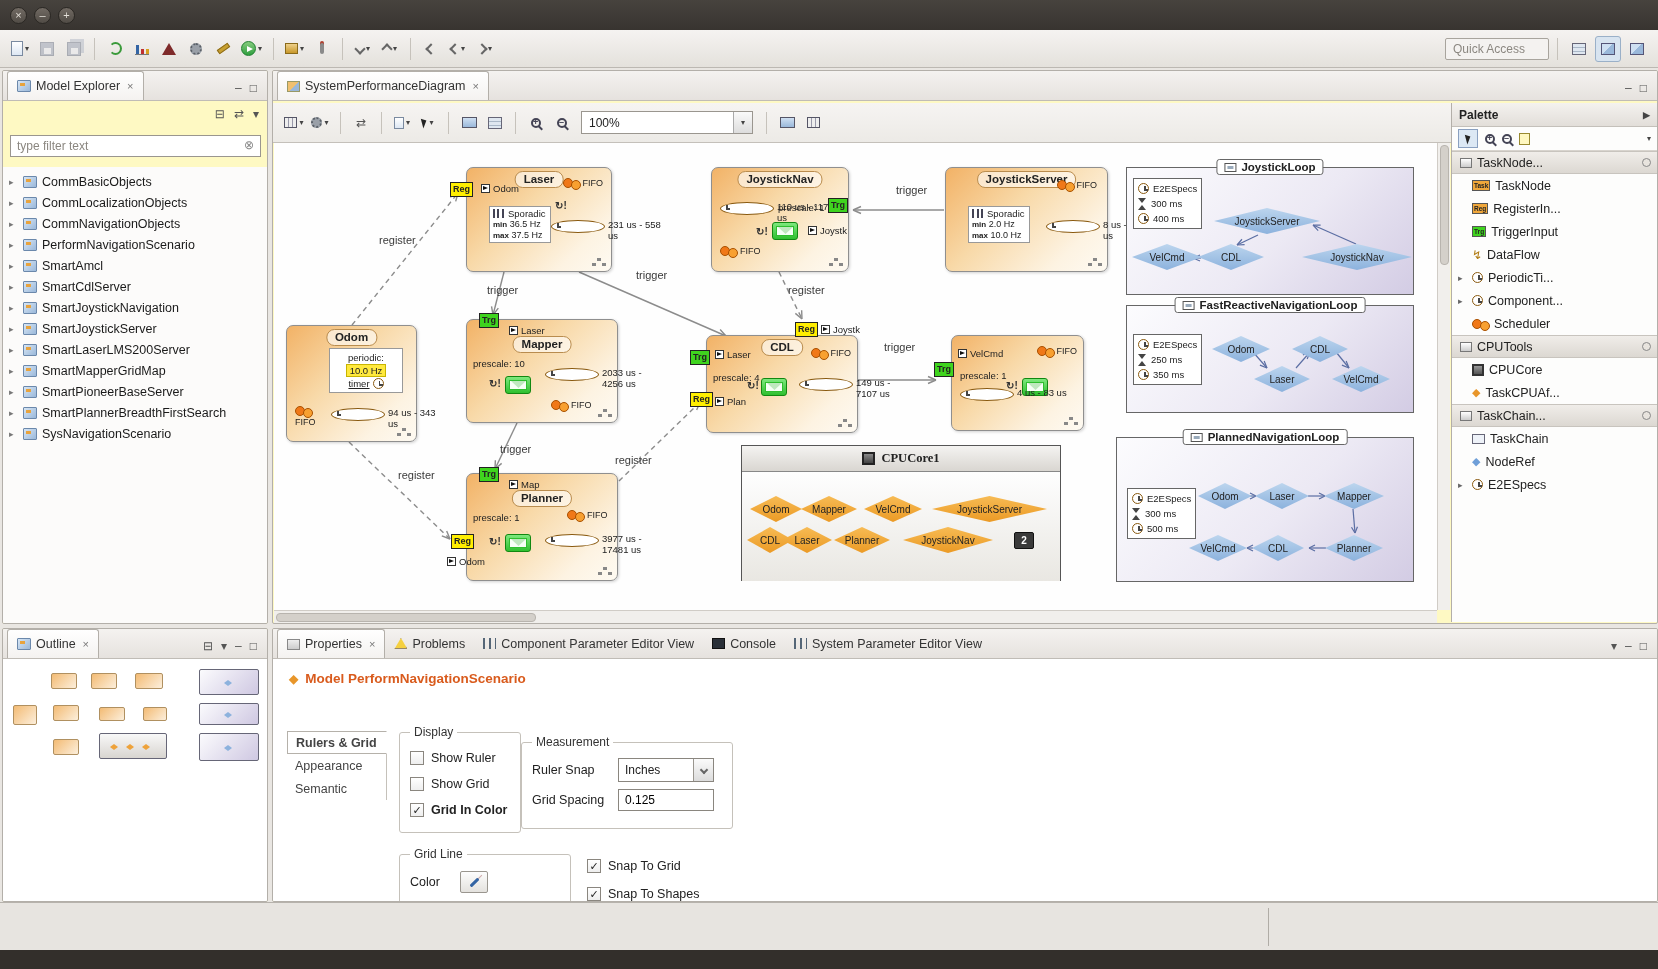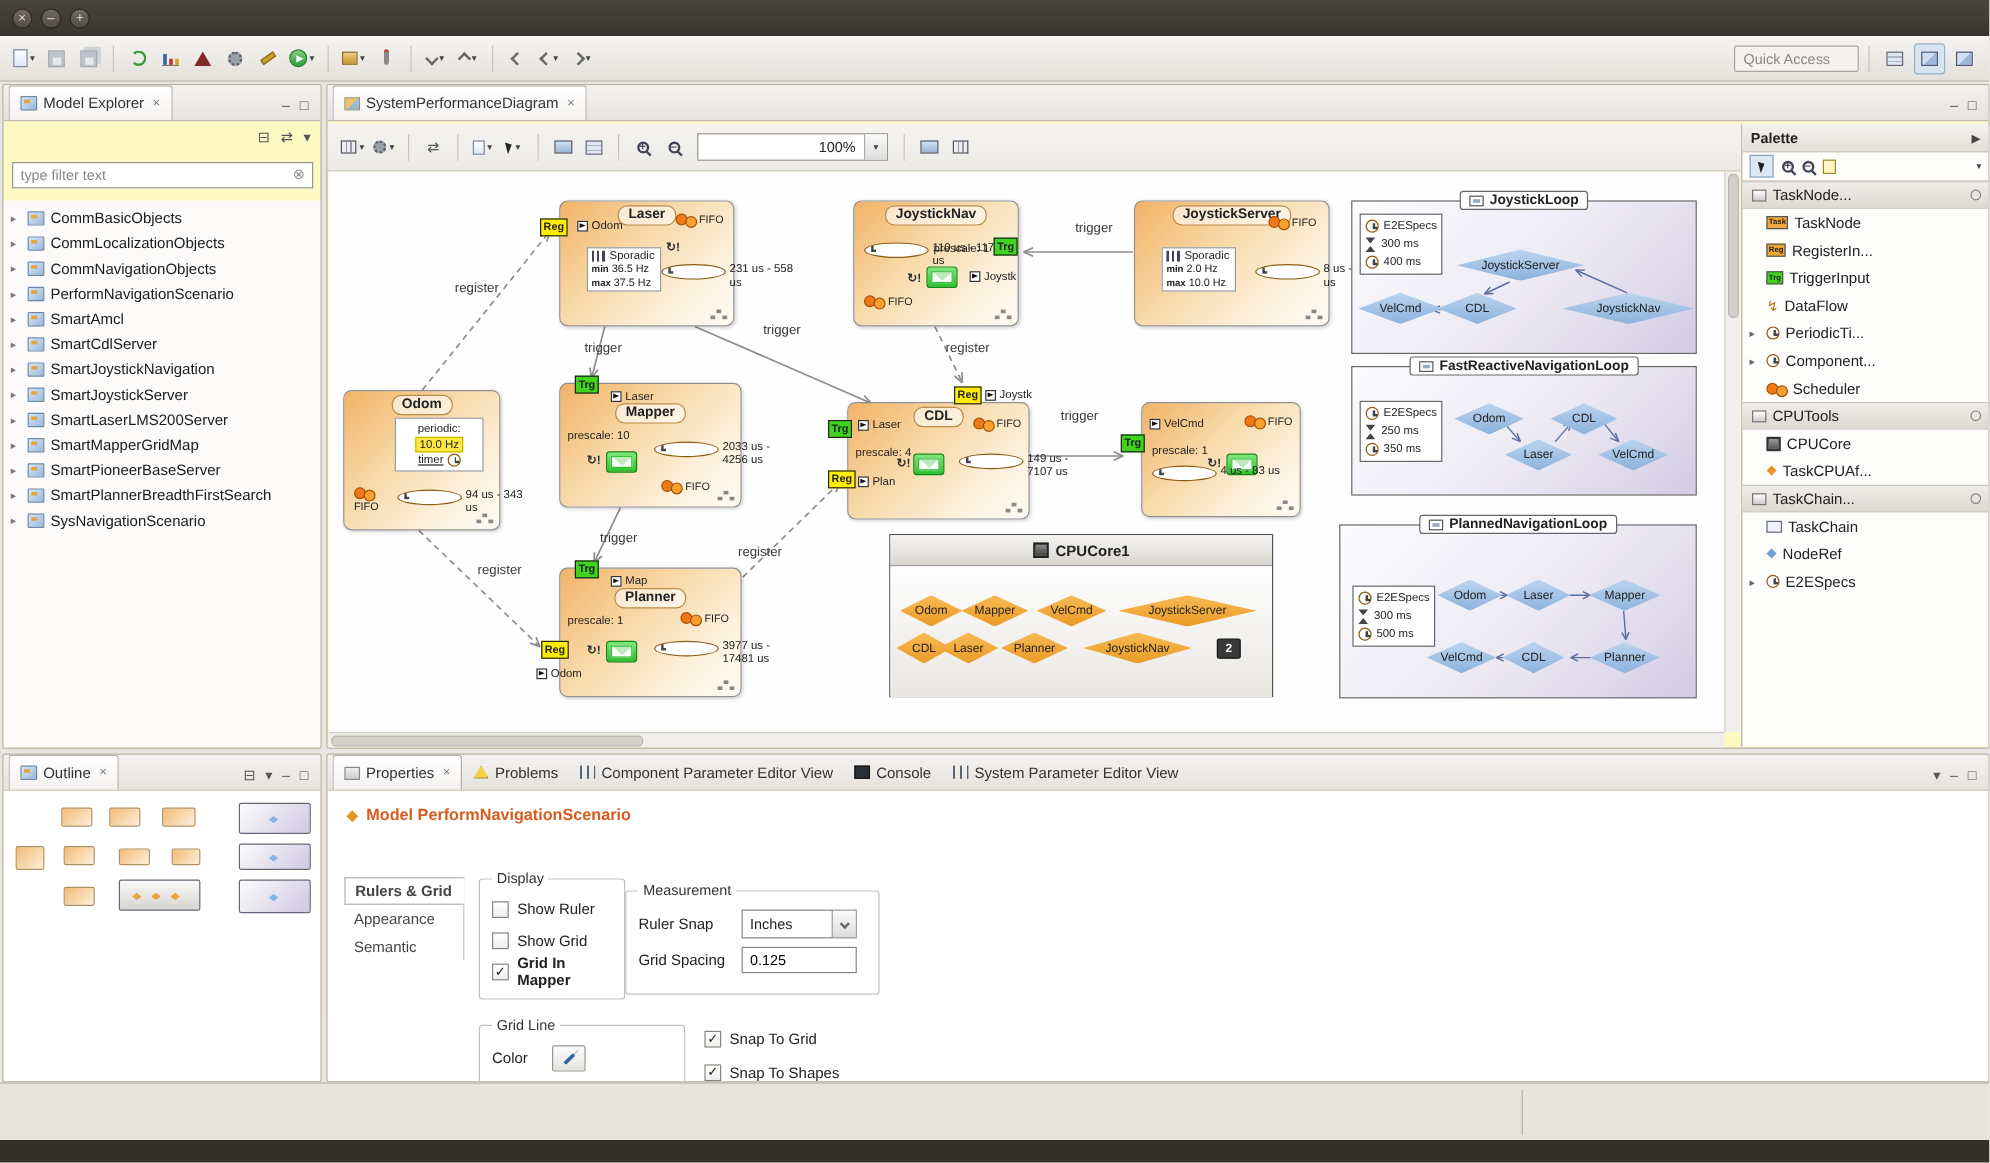--- a/index.html
+++ b/index.html
@@ -77,21 +77,21 @@
   .tdot { position:absolute; width:8px; height:6px; background:#8cb2dd; clip-path:polygon(50% 0,100% 50%,50% 100%,0 50%); }
   .tdot.o { background:#eea23a; }
 
   
   .ed-tab-icon { width:13px; height:11px; border:1px solid #996; background:linear-gradient(135deg,#f0c070 50%,#9ab8da 50%); }
   .diagram-toolbar { position:absolute; left:0; top:32px; width:1178px; height:40px; background:linear-gradient(#f6f4f2,#eceae6); border-bottom:1px solid #c4c0ba; display:flex; align-items:center; padding:0 10px; gap:4px; }
   .dtb-btn { height:24px; min-width:22px; display:flex; align-items:center; justify-content:center; gap:2px; border-radius:2px; }
   .i-mag { width:10px; height:10px; border:2px solid #445; border-radius:50%; position:relative; }
   .i-mag::after { content:""; position:absolute; width:5px; height:2px; background:#445; transform:rotate(45deg); right:-4px; bottom:-3px; }
   .i-mag .pm { position:absolute; left:0px; top:-3px; font-size:9px; font-weight:bold; color:#445; }
-  .zoom-box { display:flex; width:159px; height:23px; border:1px solid #9a968f; background:#fff; margin:0 4px;text-align:right; }
+  .zoom-box { display:flex; width:172px; height:23px; border:1px solid #9a968f; background:#fff; margin:0 4px; }
   .zoom-val { flex:1; padding:4px 7px; font-size:12px; }
   .zoom-btn { width:19px; background:linear-gradient(#fafafa,#ddd); border-left:1px solid #aaa; display:flex; align-items:center; justify-content:center; }
   .ic-photo { width:15px; height:11px; border:1px solid #556; background:linear-gradient(#cfe0f2,#9ab8da); }
   .ic-grid { width:13px; height:11px; border:1px solid #556; background:repeating-linear-gradient(90deg,#eee 0 3px,#99a 3px 4px); }
 
   .canvas { position:absolute; left:1px; top:72px; width:1163px; height:467px; background:#fefefe; overflow:hidden; }
   .vscroll { position:absolute; left:1164px; top:72px; width:13px; height:467px; background:#f1efec; border-left:1px solid #d0ccc6; }
   .vscroll .thumbbar { position:absolute; left:2px; top:2px; width:9px; height:120px; background:#d4d0ca; border:1px solid #b8b4ae; border-radius:4px; }
   .hscroll { position:absolute; left:1px; top:539px; width:1163px; height:13px; background:#f1efec; border-top:1px solid #d0ccc6; }
   .hscroll .thumbbar { position:absolute; left:2px; top:2px; width:260px; height:9px; background:#d4d0ca; border:1px solid #b8b4ae; border-radius:4px; }
@@ -127,21 +127,21 @@
   .env::after { content:""; position:absolute; left:5px; top:4px; width:15px; height:7px; background:#bfe8bf; clip-path:polygon(0 0,50% 100%,100% 0); }
   .loopmark { position:absolute; font-size:10px; font-weight:bold; color:#333; }
   .sched { position:absolute; right:5px; bottom:4px; width:14px; height:9px; }
   .sched::before { content:""; position:absolute; left:5px; top:0; width:4px; height:3px; background:#888; box-shadow:-5px 5px 0 #888, 5px 5px 0 #888; }
   .prescale { position:absolute; font-size:9.5px; }
   .obox { position:absolute; background:#fff; border:1px solid #999; font-size:9.5px; line-height:13px; text-align:center; padding:2px 4px; }
   .hl { background:#ffe93d; border:1px solid #c8b400; padding:0 3px; }
   .obox .trow { display:flex; align-items:center; justify-content:center; gap:3px;text-decoration:underline; }
 
   .cpucore { position:absolute; border:1px solid #555; background:#fff; z-index:2; }
-  .cpu-head { height:26px; background:linear-gradient(#f4f3f1,#d9d6d1); border-bottom:1px solid #888; display:flex; align-items:center; justify-content:center; gap:6px; font-weight:bold; font-size:12.5px; }
+  .cpu-head { height:26px; background:linear-gradient(#f4f3f1,#d9d6d1); border-bottom:1px solid #888; display:flex; align-items:center; justify-content:center; gap:6px; font-weight:bold; font-size:12.5px;font-family:Liberation Serif, serif; }
   .i-chipcpu { width:13px; height:13px; background:linear-gradient(#888,#444); border:2px solid #222; }
   .cpu-body { position:relative; height:109px; background:linear-gradient(#fefefe,#e9e7e2); }
   .diamond { position:absolute; height:26px; display:flex; align-items:center; justify-content:center; font-size:10px;
     clip-path:polygon(50% 0,100% 50%,50% 100%,0 50%); white-space:nowrap; z-index:2; }
   .diamond.orange { background:linear-gradient(#f7bb54,#eb9a25); }
   .diamond.blue { background:linear-gradient(#bcd5ee,#8cb2dd); }
   .chipcount { position:absolute; width:20px; height:17px; background:#3a3a3a; color:#fff; font-size:10px; font-weight:bold;
     display:flex; align-items:center; justify-content:center; border:1px solid #111; border-radius:2px; }
 
   .loop { position:absolute; border:1px solid #666; background:linear-gradient(135deg,#fcfcfe 0%,#ece9f4 55%,#d3cce4 100%); z-index:2; }
@@ -1005,21 +1005,21 @@
         <label class="cbrow">
           <span class="cb"></span>
           <span>Show Ruler</span>
         </label>
         <label class="cbrow">
           <span class="cb"></span>
           <span>Show Grid</span>
         </label>
         <label class="cbrow">
           <span class="cb">✓</span>
-          <span style="font-weight:bold">Grid In Mapper</span>
+          <span style="font-weight:bold">Grid In Color</span>
         </label>
       </fieldset>
 
       <fieldset style="left:248px;top:76px;width:212px;height:94px">
         <legend>Measurement</legend>
         <div class="form-row">
           <span class="lbl">Ruler Snap</span>
           <span class="combo">
             <span class="combo-val">Inches</span>
             <span class="combo-btn">

